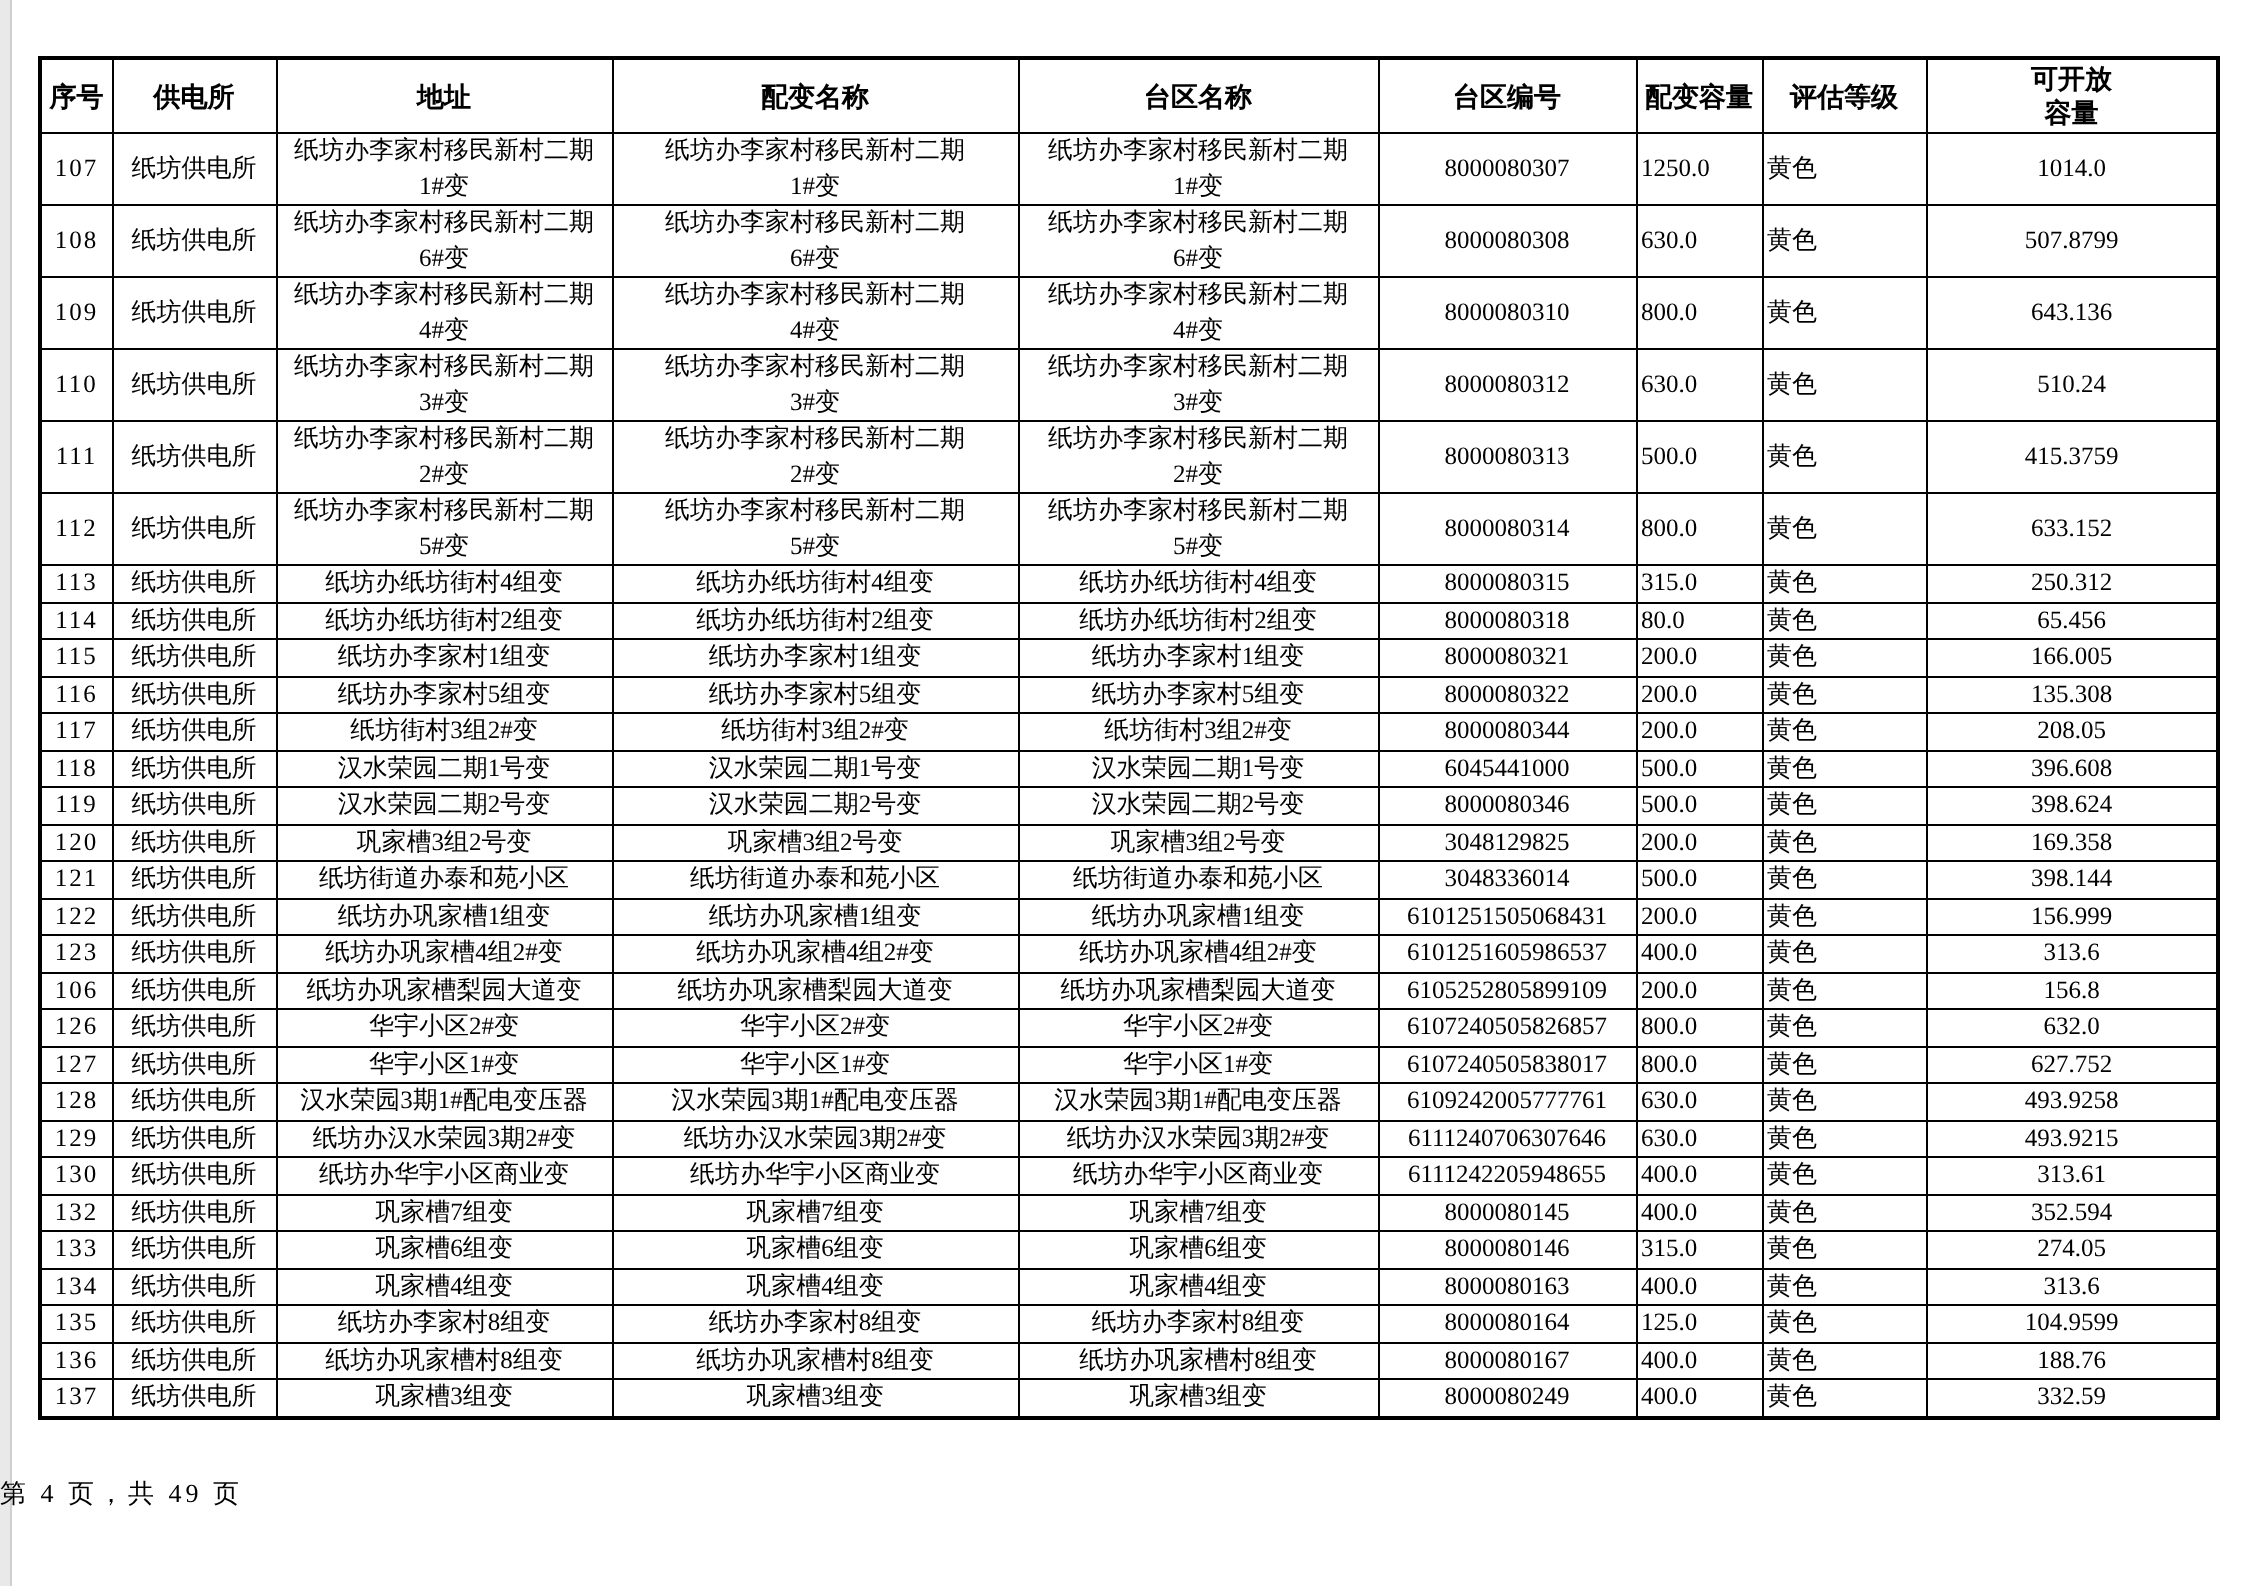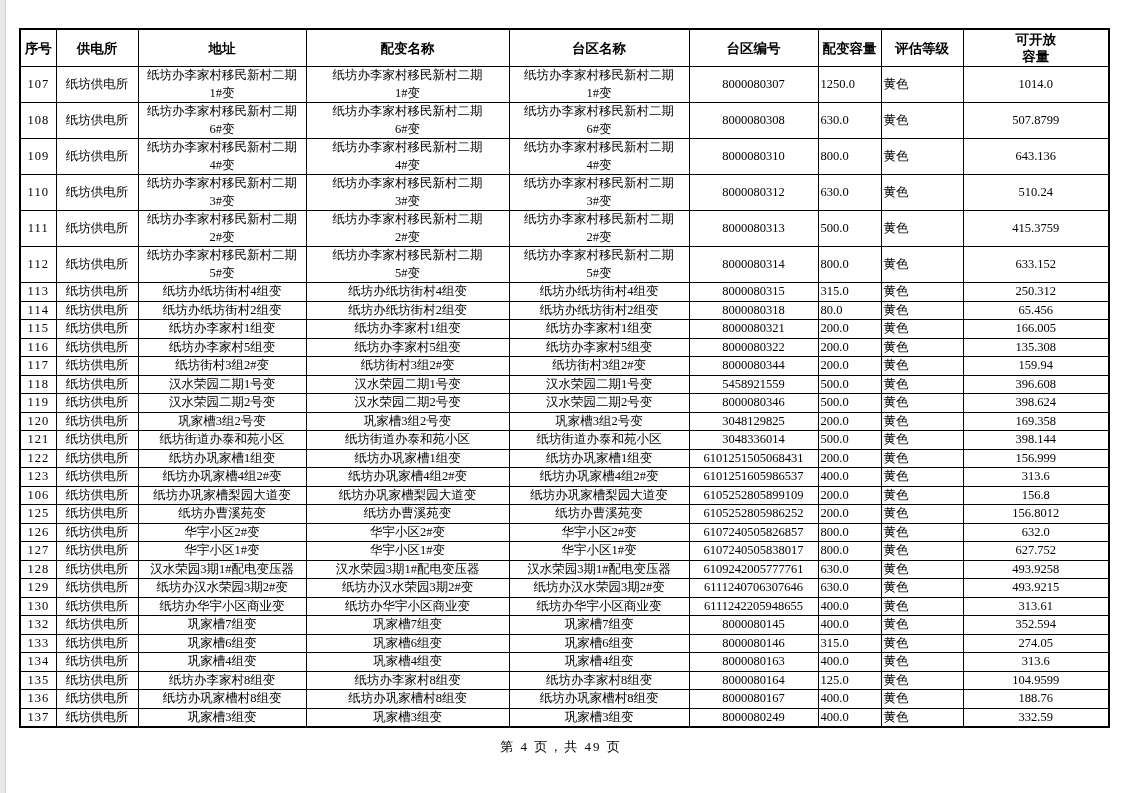--- a/index.html
+++ b/index.html
@@ -57,21 +57,21 @@
   }
   td.c6, td.c7 {
     text-align: left;
   }
   td.c0 { letter-spacing: 1px; margin-left: 44px; }
   .footer {
     position: absolute;
     left: 0;
     top: 738px;
     width: 1122px;
-    text-align: center;
+    text-align: left;
     font-size: 13px;
     letter-spacing: 2px;
   }
 </style>
 </head>
 <body>
 
 <div class="page">
   <div class="left-edge-shadow"></div>
 
@@ -232,29 +232,29 @@
         </tr>
         <tr>
           <td class="c0">117</td>
           <td class="c1">纸坊供电所</td>
           <td class="c2">纸坊街村3组2#变</td>
           <td class="c3">纸坊街村3组2#变</td>
           <td class="c4">纸坊街村3组2#变</td>
           <td class="c5">8000080344</td>
           <td class="c6">200.0</td>
           <td class="c7">黄色</td>
-          <td class="c8">159.94</td>
+          <td class="c8">208.05</td>
         </tr>
         <tr>
           <td class="c0">118</td>
           <td class="c1">纸坊供电所</td>
           <td class="c2">汉水荣园二期1号变</td>
           <td class="c3">汉水荣园二期1号变</td>
           <td class="c4">汉水荣园二期1号变</td>
-          <td class="c5">5458921559</td>
+          <td class="c5">6045441000</td>
           <td class="c6">500.0</td>
           <td class="c7">黄色</td>
           <td class="c8">396.608</td>
         </tr>
         <tr>
           <td class="c0">119</td>
           <td class="c1">纸坊供电所</td>
           <td class="c2">汉水荣园二期2号变</td>
           <td class="c3">汉水荣园二期2号变</td>
           <td class="c4">汉水荣园二期2号变</td>
@@ -310,31 +310,20 @@
         <tr>
           <td class="c0">106</td>
           <td class="c1">纸坊供电所</td>
           <td class="c2">纸坊办巩家槽梨园大道变</td>
           <td class="c3">纸坊办巩家槽梨园大道变</td>
           <td class="c4">纸坊办巩家槽梨园大道变</td>
           <td class="c5">6105252805899109</td>
           <td class="c6">200.0</td>
           <td class="c7">黄色</td>
           <td class="c8">156.8</td>
-        </tr>
-        <tr>
-          <td class="c0">125</td>
-          <td class="c1">纸坊供电所</td>
-          <td class="c2">纸坊办曹溪苑变</td>
-          <td class="c3">纸坊办曹溪苑变</td>
-          <td class="c4">纸坊办曹溪苑变</td>
-          <td class="c5">6105252805986252</td>
-          <td class="c6">200.0</td>
-          <td class="c7">黄色</td>
-          <td class="c8">156.8012</td>
         </tr>
         <tr>
           <td class="c0">126</td>
           <td class="c1">纸坊供电所</td>
           <td class="c2">华宇小区2#变</td>
           <td class="c3">华宇小区2#变</td>
           <td class="c4">华宇小区2#变</td>
           <td class="c5">6107240505826857</td>
           <td class="c6">800.0</td>
           <td class="c7">黄色</td>

